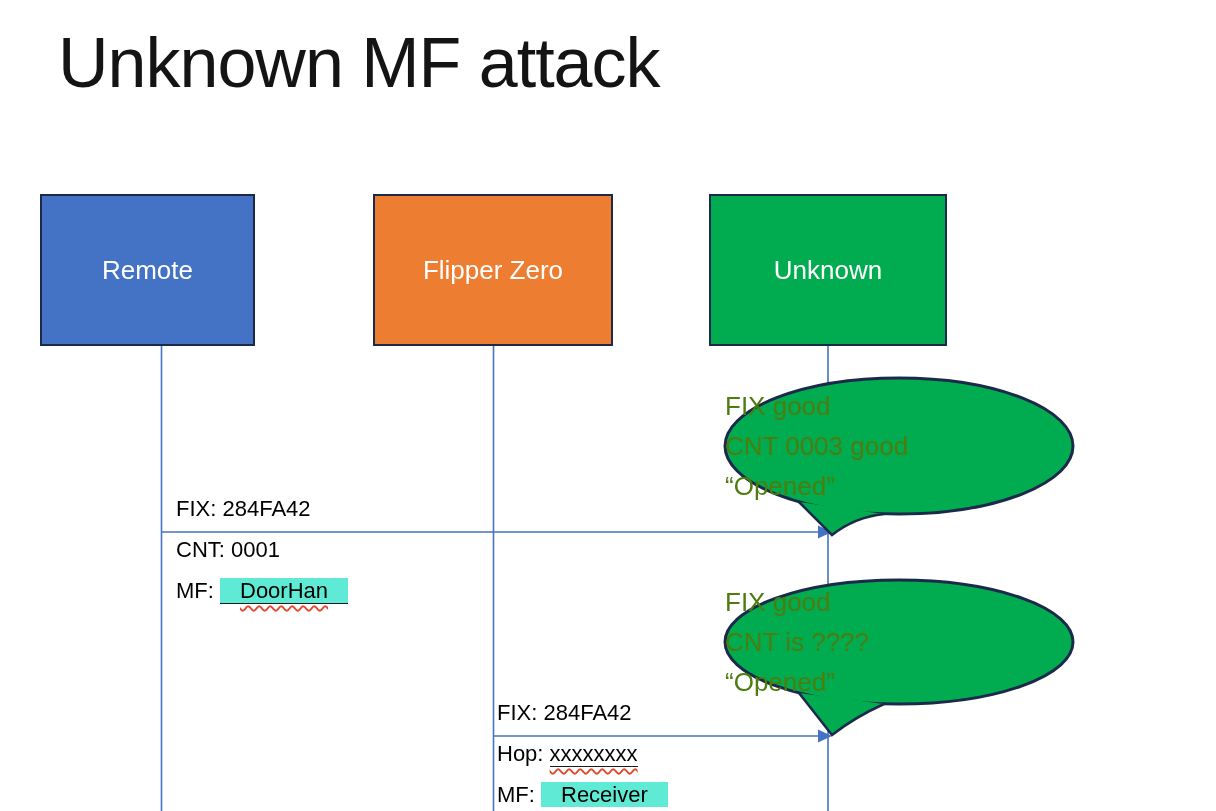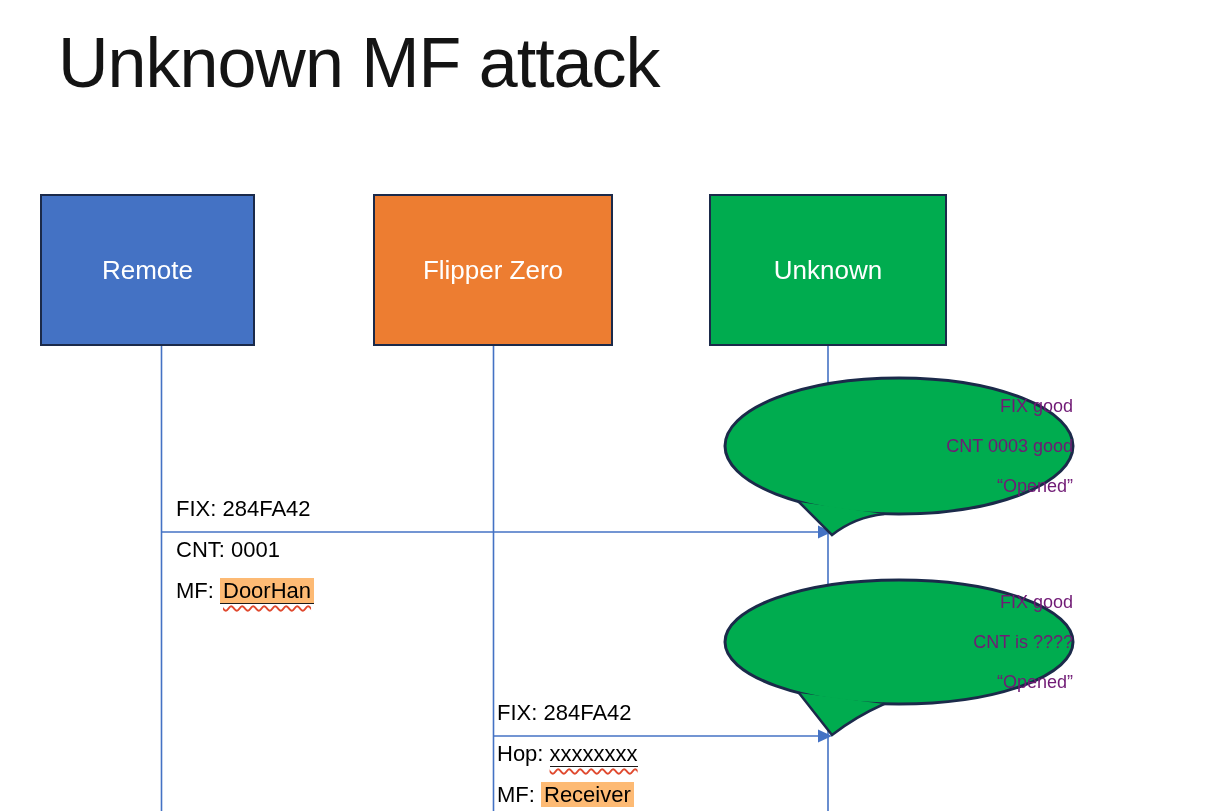--- a/index.html
+++ b/index.html
@@ -20,29 +20,29 @@
   }
   .actor-remote{left:40px;width:215px;background:#4472c4;}
   .actor-flipper{left:373px;width:240px;background:#ed7d31;}
   .actor-receiver{left:709px;width:238px;background:#00ac4f;}
   .msg{
     position:absolute;font-size:22px;line-height:41px;color:#000000;
     white-space:nowrap;
   }
   .msg1{left:176px;top:469px;}
   .msg2{left:497px;top:673px;}
-  .hl{background:#fdba74;padding:0 3px;}
+  .hl{background:#5eead4;padding:0 20px;}
   .misspell{
     text-decoration:underline wavy #e0492e 1.5px;
     text-underline-offset:7px;
     border-bottom:1.6px solid #1a1a1a;
   }
   .callout-text{
-    position:absolute;width:348px;text-align:right;color:#701a75;
-    font-size:18px;line-height:40px;
+    position:absolute;width:348px;text-align:left;color:#4d7c0f;
+    font-size:26px;line-height:40px;
   }
   .callout1-text{left:725px;top:367px;}
   .callout2-text{left:725px;top:563px;}
 </style>
 </head>
 <body>
 
 <div class="canvas">
 
   <h1 class="slide-title">Unknown MF attack</h1>

